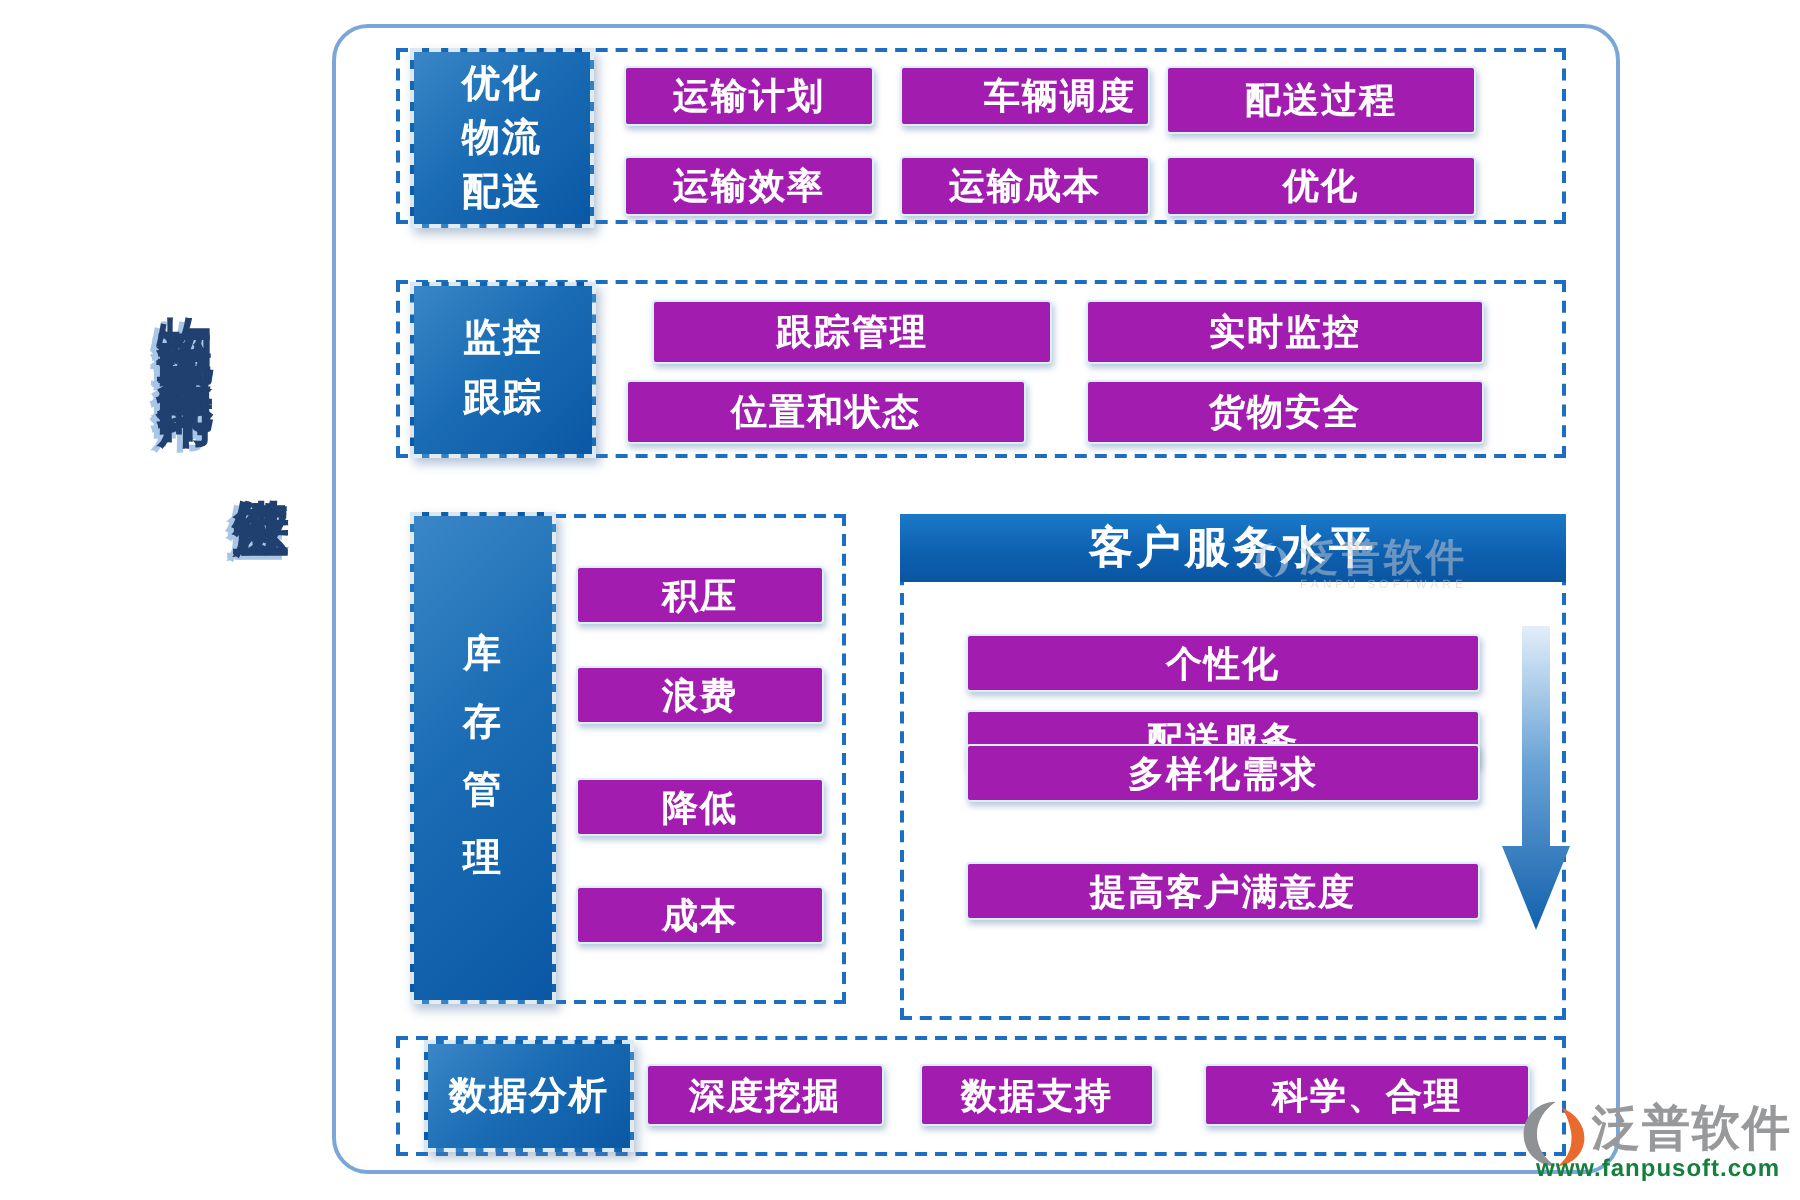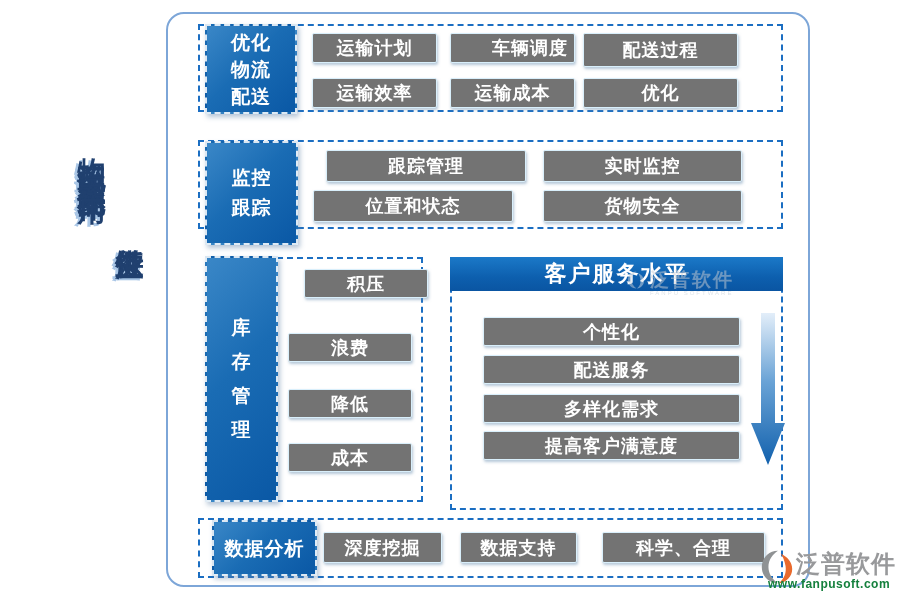--- a/index.html
+++ b/index.html
@@ -23,21 +23,21 @@
     background:linear-gradient(135deg,#3a87c7 0%,#1a6cb4 45%,#0a58a5 100%);
     border:2px dashed rgba(255,255,255,0.85);
     box-shadow:2px 3px 5px rgba(90,125,165,0.45);
     color:#ffffff;font-weight:bold;font-size:19px;
     display:flex;flex-direction:column;align-items:center;justify-content:center;
     z-index:3;
   }
   .label-box .ln{line-height:27px;text-align:center;letter-spacing:1px;}
   
   .btn{
-    position:absolute;box-sizing:border-box;background:#737373;
+    position:absolute;box-sizing:border-box;background:#a21caf;
     border:1px solid #d9effb;border-radius:2px;
     box-shadow:1px 2px 3px rgba(110,145,180,0.5);
     color:#ffffff;font-weight:bold;font-size:18px;letter-spacing:1px;
     display:flex;align-items:center;justify-content:center;z-index:2;
   }
   
   .panel-header{
     position:absolute;left:450px;top:257px;width:333px;height:34px;
     background:linear-gradient(180deg,#1b79c8 0%,#0d5fae 60%,#0a55a2 100%);
     color:#ffffff;font-weight:bold;font-size:22px;letter-spacing:2px;
@@ -83,56 +83,56 @@
     <div class="ln">配送</div>
   </div>
   <div class="btn" style="left:312px;top:33px;width:125px;height:30px;">运输计划</div>
   <div class="btn" style="left:450px;top:33px;width:125px;height:30px;padding-left:35px;">车辆调度</div>
   <div class="btn" style="left:583px;top:33px;width:155px;height:34px;text-align:center;">配送过程</div>
   <div class="btn" style="left:312px;top:78px;width:125px;height:30px;">运输效率</div>
   <div class="btn" style="left:450px;top:78px;width:125px;height:30px;">运输成本</div>
   <div class="btn" style="left:583px;top:78px;width:155px;height:30px;">优化</div>
 
   <div class="dashed-box" style="left:198px;top:140px;width:585px;height:89px;"></div>
-  <div class="label-box" style="left:205px;top:141px;width:93px;height:104px;">
+  <div class="label-box" style="left:205px;top:141px;width:93px;height:88px;">
     <div class="ln" style="line-height:30px;">监控</div>
     <div class="ln" style="line-height:30px;">跟踪</div>
   </div>
   <div class="btn" style="left:326px;top:150px;width:200px;height:32px;">跟踪管理</div>
   <div class="btn" style="left:543px;top:150px;width:199px;height:32px;">实时监控</div>
   <div class="btn" style="left:313px;top:190px;width:200px;height:32px;">位置和状态</div>
   <div class="btn" style="left:543px;top:190px;width:199px;height:32px;">货物安全</div>
 
   <div class="dashed-box" style="left:207px;top:257px;width:216px;height:245px;"></div>
   <div class="label-box vert" style="left:205px;top:256px;width:73px;height:246px;">
     <div class="ln">库</div>
     <div class="ln">存</div>
     <div class="ln">管</div>
     <div class="ln">理</div>
   </div>
-  <div class="btn" style="left:288px;top:269px;width:124px;height:29px;margin-left:16px;">积压</div>
+  <div class="btn" style="left:288px;top:283px;width:124px;height:29px;">积压</div>
   <div class="btn" style="left:288px;top:333px;width:124px;height:29px;">浪费</div>
   <div class="btn" style="left:288px;top:389px;width:124px;height:29px;">降低</div>
   <div class="btn" style="left:288px;top:443px;width:124px;height:29px;">成本</div>
 
   <div class="dashed-box" style="left:450px;top:257px;width:333px;height:253px;"></div>
   <div class="panel-header">客户服务水平</div>
   <div class="watermark">
     <svg width="20" height="20" viewBox="0 0 40 40">
       <path d="M21 3 C11 3 4 11 4 20 C4 30 12 37 21 37 C15 33 11 27 11 20 C11 13 15 7 21 3 Z" fill="#c4cfda"></path>
       <path d="M24 6 C31 9 36 15 36 22 C36 30 30 36 22 37 C28 32 30 26 29 19 C28 13 26 9 24 6 Z" fill="#d3dbe3"></path>
     </svg>
     <div>
       <div class="wm-text">泛普软件</div>
       <div class="wm-caption">FANPU SOFTWARE</div>
     </div>
   </div>
   <div class="btn" style="left:483px;top:317px;width:257px;height:29px;">个性化</div>
   <div class="btn" style="left:483px;top:355px;width:257px;height:29px;">配送服务</div>
-  <div class="btn" style="left:483px;top:394px;width:257px;height:29px;">多样化需求</div>
+  <div class="btn" style="left:483px;top:372px;width:257px;height:29px;">多样化需求</div>
   <div class="btn" style="left:483px;top:431px;width:257px;height:29px;">提高客户满意度</div>
   <div class="arrow-wrap">
     <svg width="34" height="153" viewBox="0 0 34 153">
       <defs>
         <linearGradient id="arrowGrad" x1="0" y1="0" x2="0" y2="1">
           <stop offset="0" stop-color="#e3eef9"></stop>
           <stop offset="0.45" stop-color="#6aa3d6"></stop>
           <stop offset="1" stop-color="#1261ad"></stop>
         </linearGradient>
       </defs>

